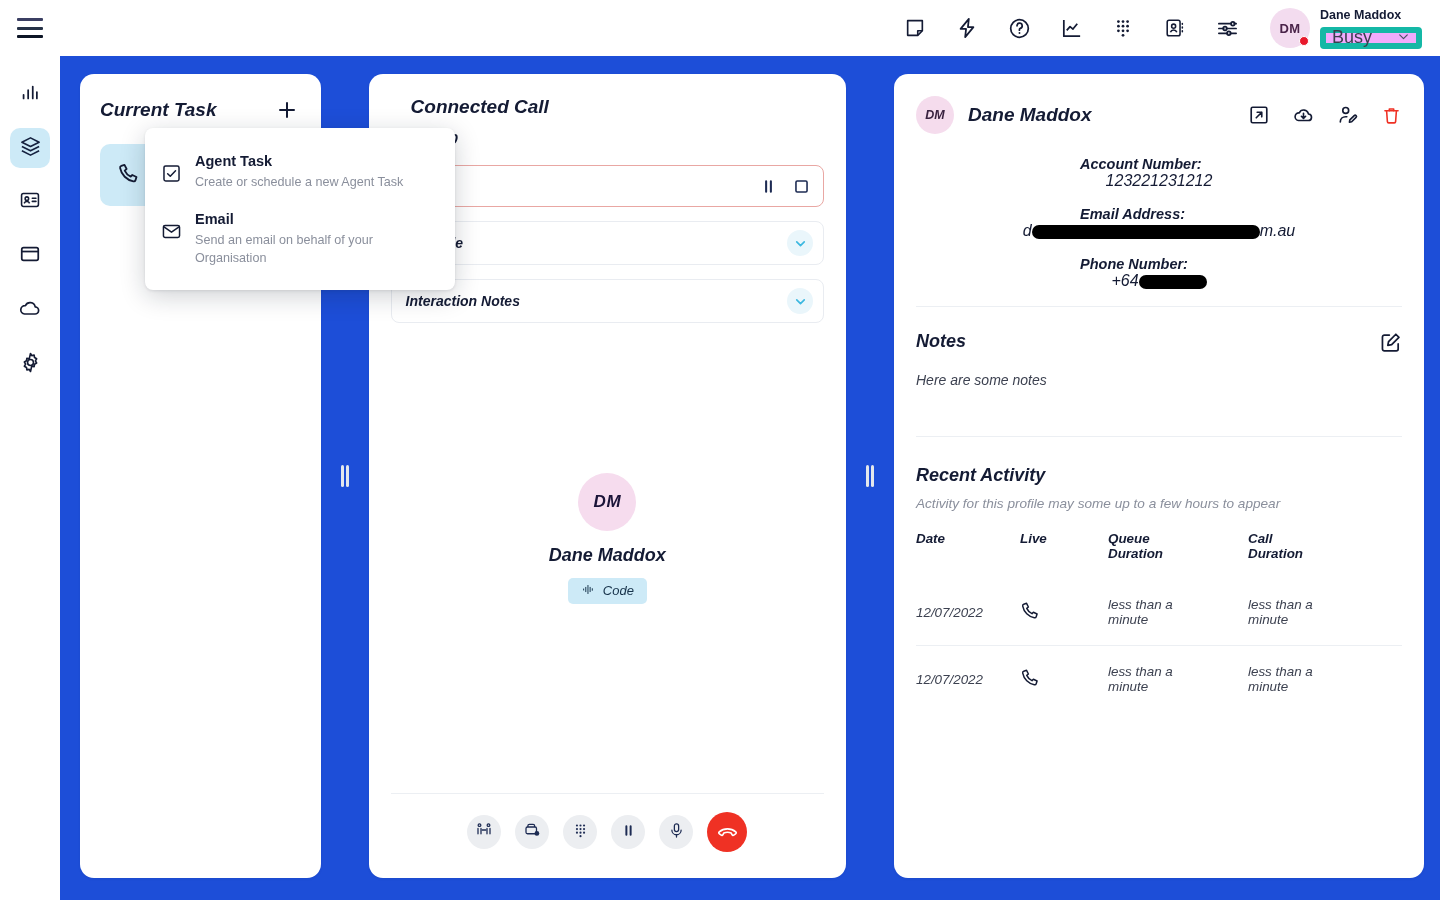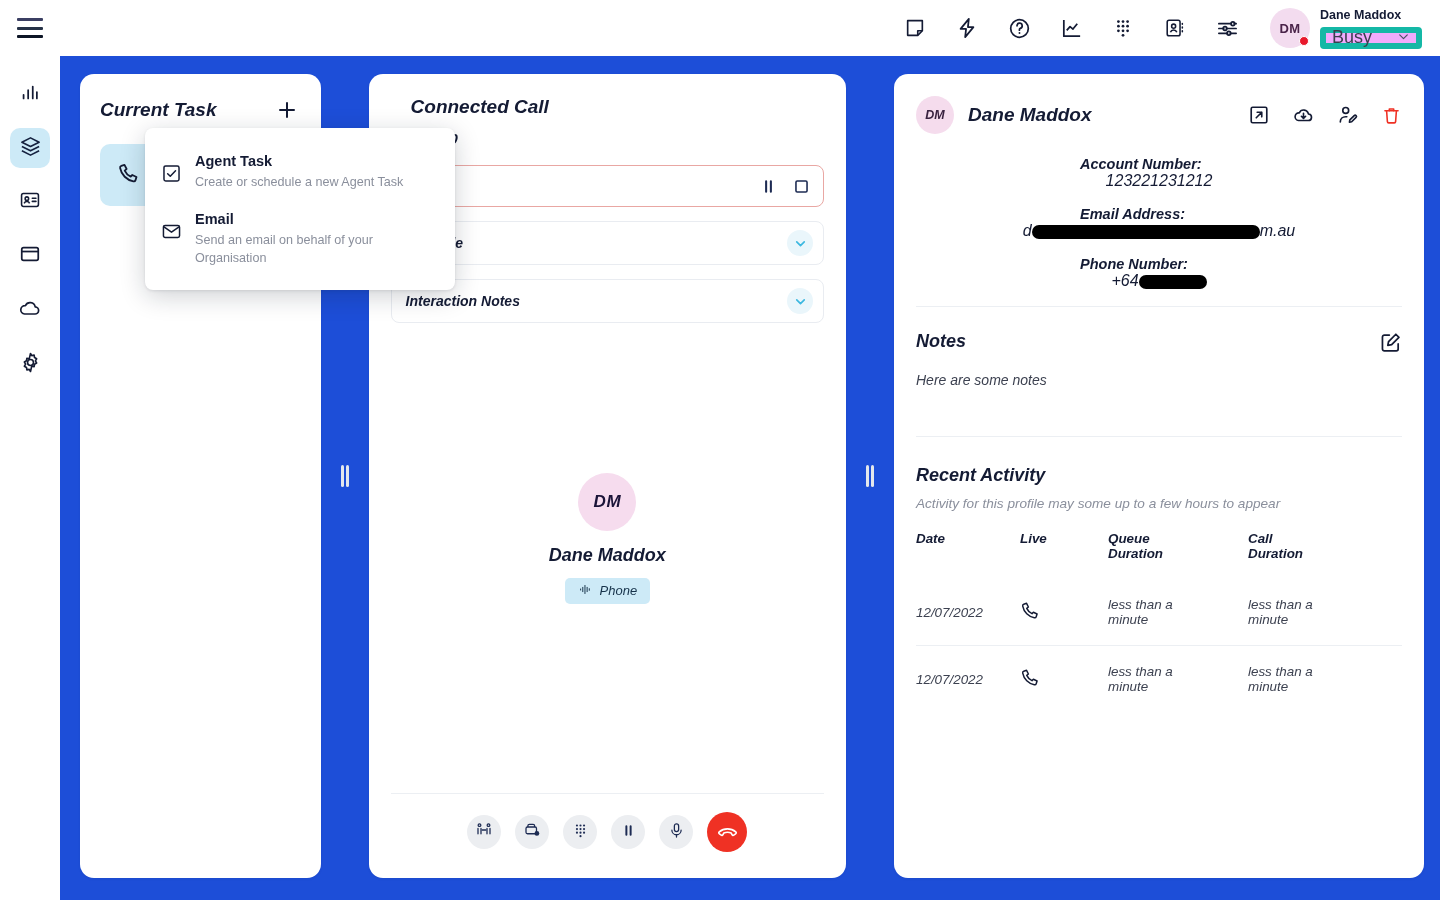--- a/index.html
+++ b/index.html
@@ -430,21 +430,21 @@
 
       <div class="caller-block">
         <div class="caller-avatar">DM</div>
         <div class="caller-name">Dane Maddox</div>
         <div class="live-badge">
           <span>
             <svg width="15" height="13" viewBox="0 0 24 24" fill="none" stroke="#16324a" stroke-width="1.8" stroke-linecap="round">
               <path d="M3 11v2M7 8v8M11 4.5v15M15 8v8M19 10.5v3"></path>
             </svg>
           </span>
-          <span>Phone</span>
+          <span>Code</span>
         </div>
       </div>
 
       <div class="call-controls">
         <div class="ctrl">
           <span>
             <svg width="18" height="18" viewBox="0 0 24 24" fill="none" stroke="currentColor" stroke-width="1.7" stroke-linecap="round" stroke-linejoin="round">
               <circle cx="6" cy="5.5" r="1.8"></circle>
                 <circle cx="18" cy="5.5" r="1.8"></circle>
               <path d="M4 10v7M8 10v7M16 10v7M20 10v7"></path>

